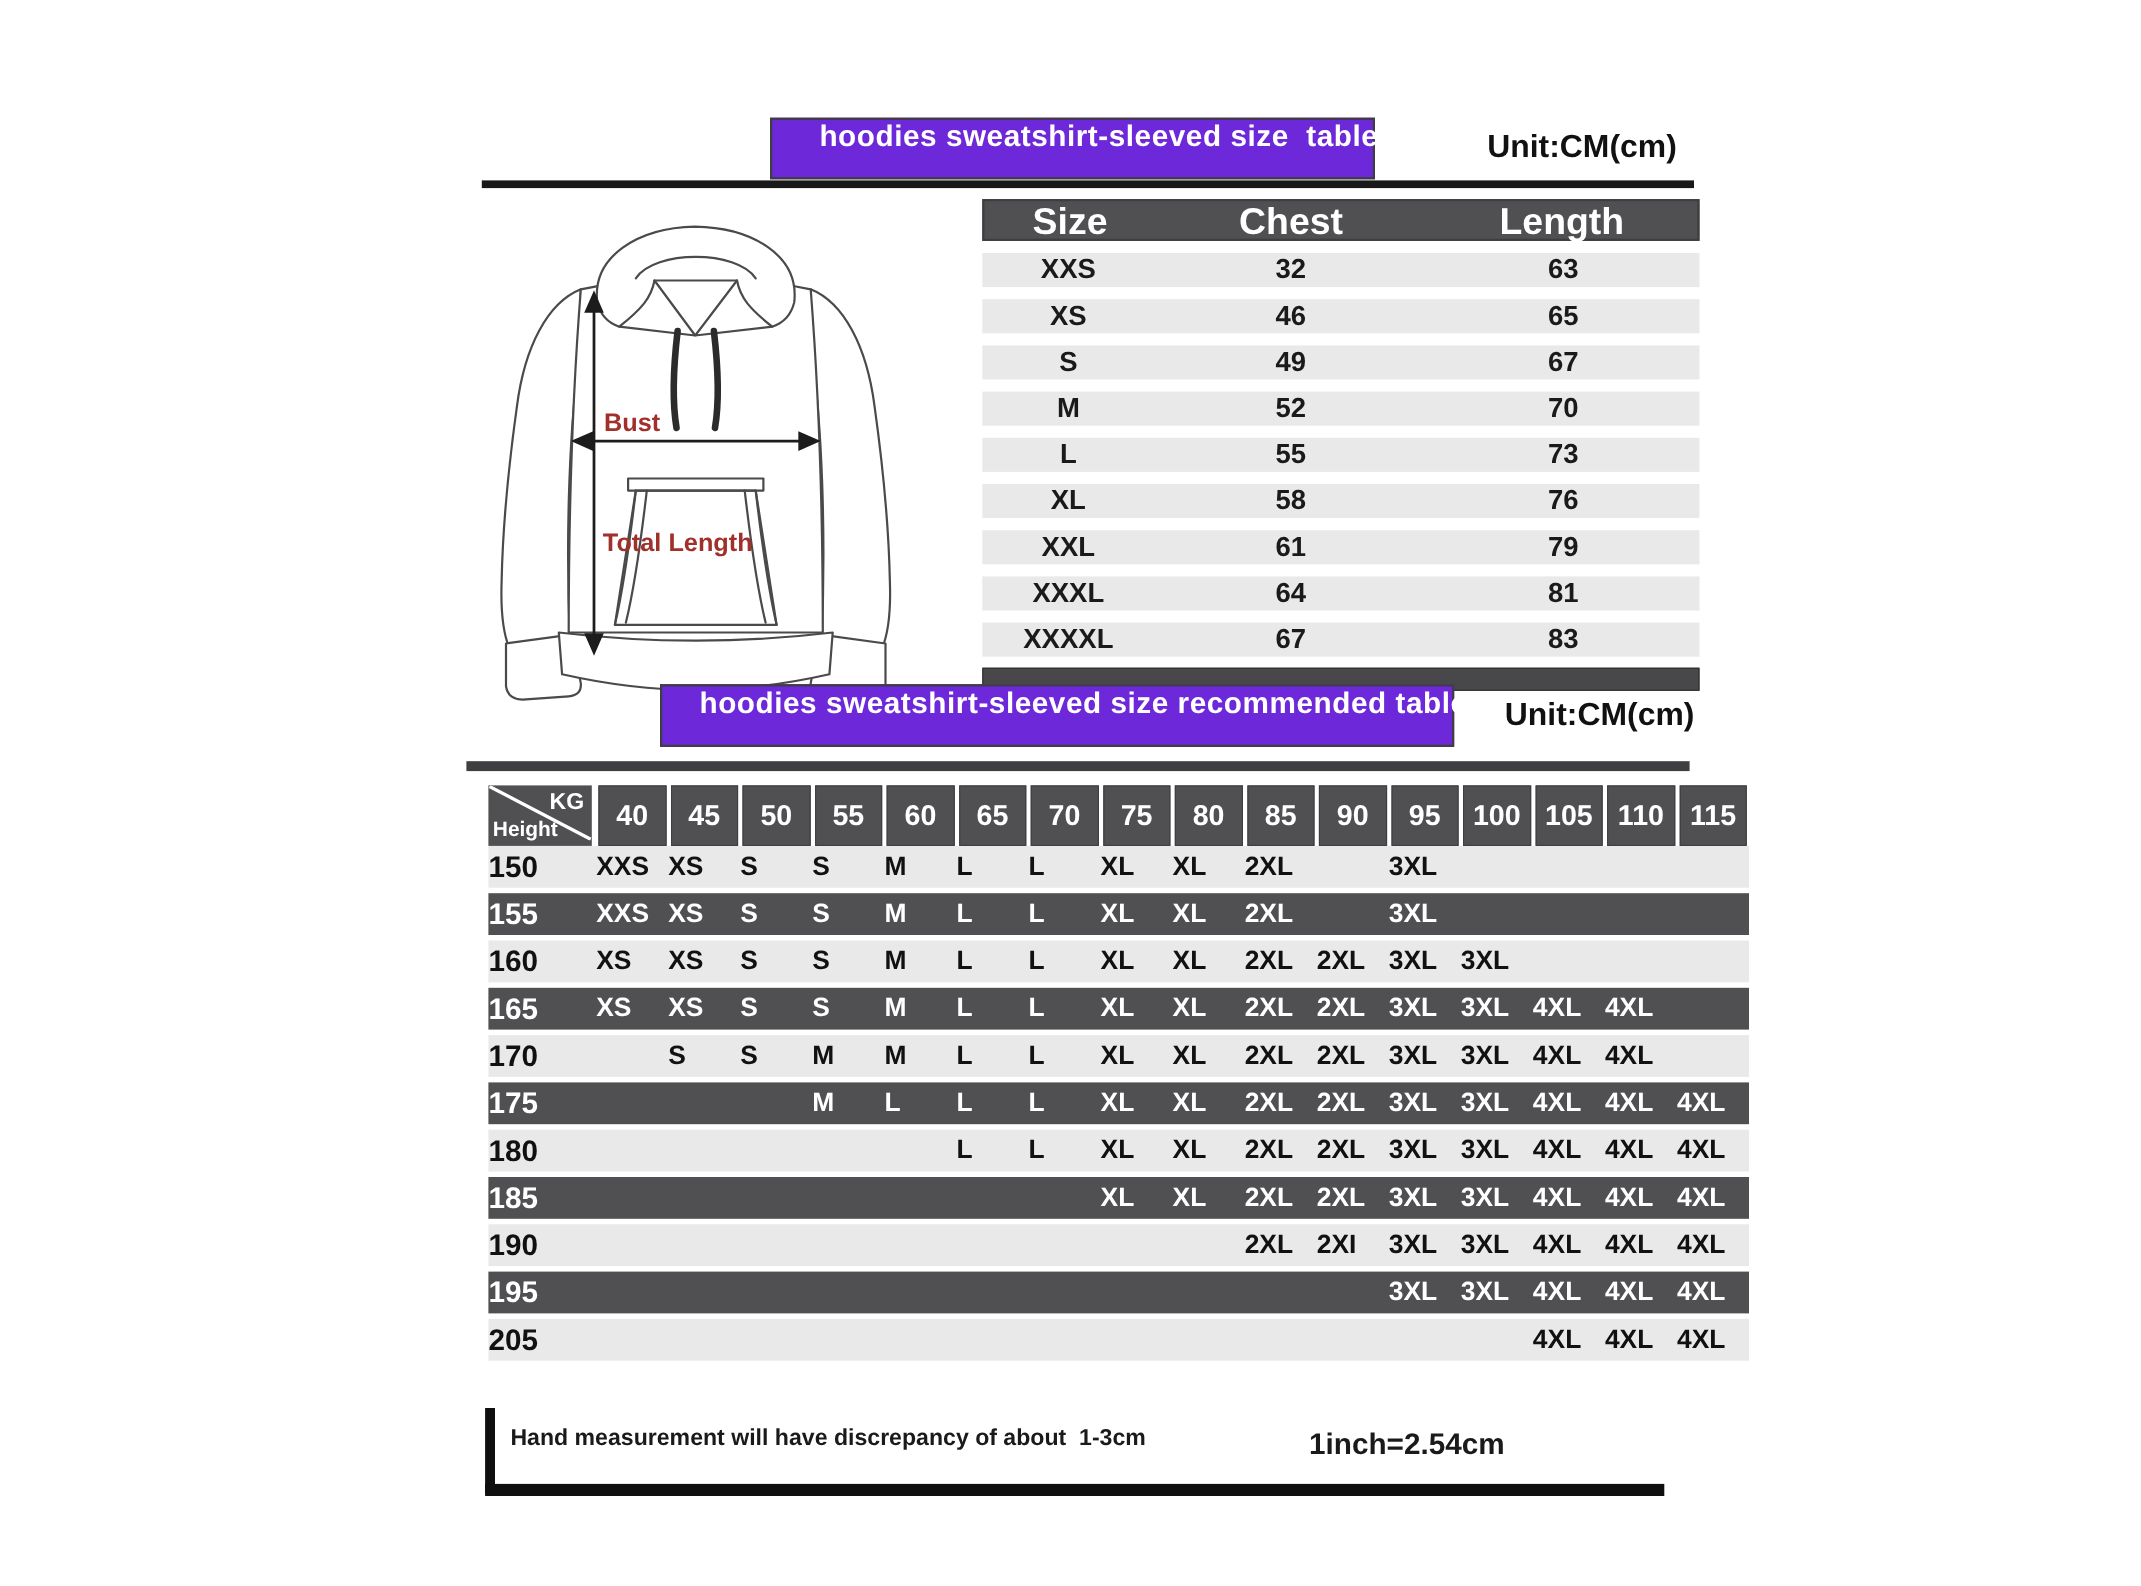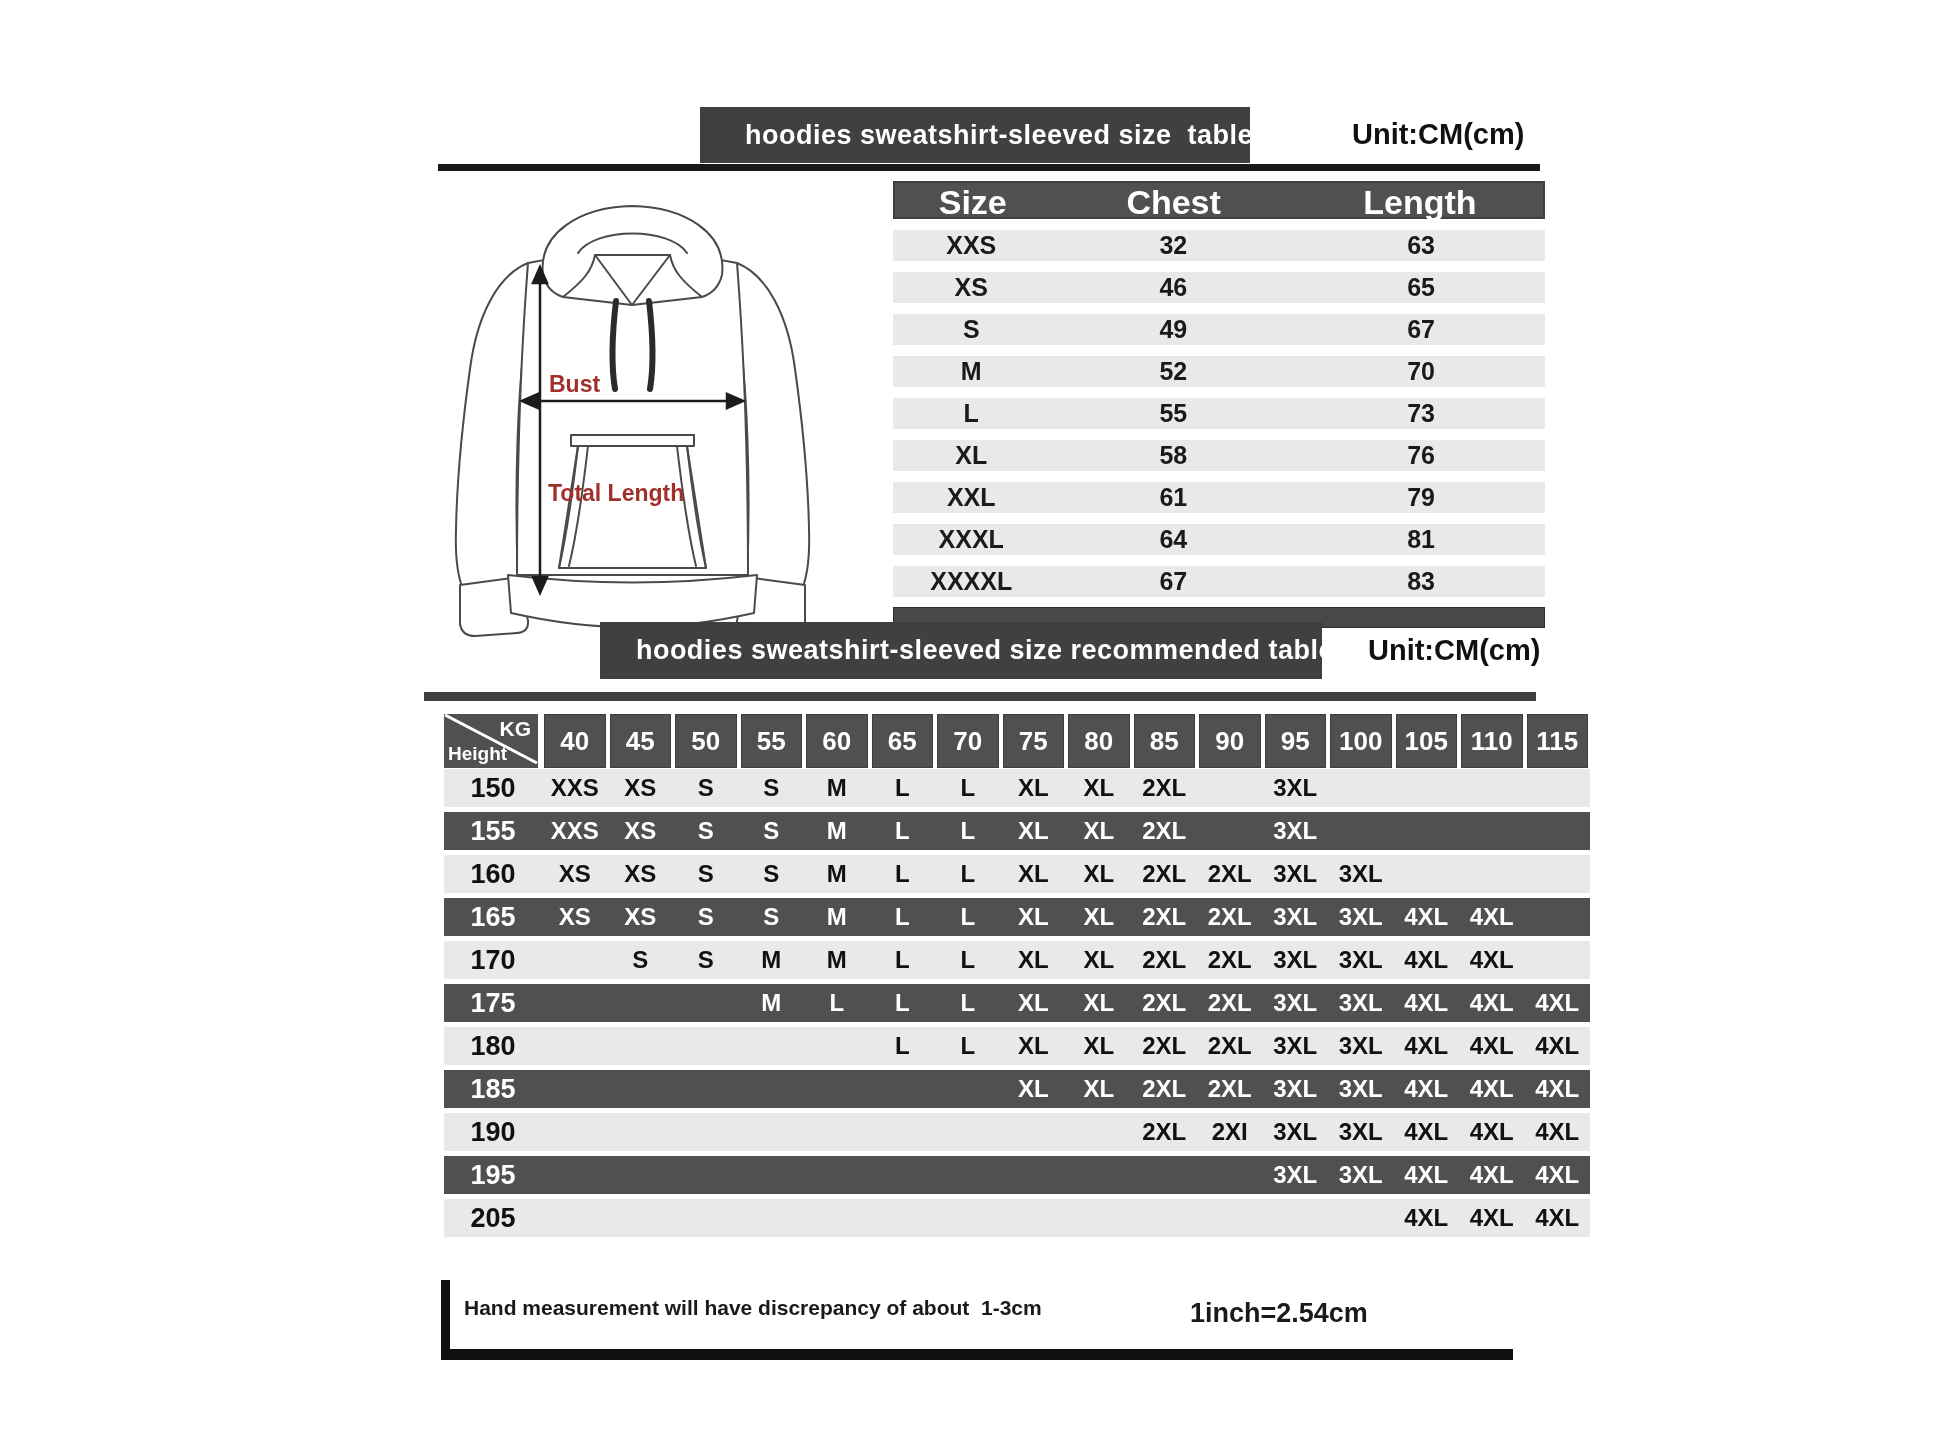--- a/index.html
+++ b/index.html
@@ -1,22 +1,22 @@
 <!DOCTYPE html>
 <html><head>
 <meta charset="utf-8">
 <style>
   html,body{margin:0;padding:0;background:#fff;}
   .canvas{
     position:relative;width:1946px;height:1442px;background:#ffffff;overflow:hidden;
     font-family:"Liberation Sans",sans-serif;font-weight:bold;color:#1a1a1a;
   }
   .title-bar{
-    position:absolute;background:#404040;color:#ffffff;display:flex;
-    align-items:center;justify-content:center;font-size:27px;letter-spacing:.5px;
+    position:absolute;background:#6d28d9;color:#ffffff;display:flex;
+    justify-content:center;font-size:27px;letter-spacing:.5px;
     border:2px solid #3e3e40;box-sizing:border-box;padding-left:48px;
   }
   .title-bar span{white-space:pre;}
   .unit-label{position:absolute;font-size:29px;color:#111;white-space:pre;}
   .rule{position:absolute;}
   .rule1{left:438px;top:164px;width:1102px;height:7px;background:#191919;}
   .rule2{left:424px;top:692px;width:1112px;height:9px;background:#3f3f41;}
 
   
   .size-table{position:absolute;left:893px;top:181px;width:652px;}
@@ -32,21 +32,21 @@
   .matrix{position:absolute;left:424px;top:714px;width:1146px;padding-left:20px;}
   .m-header,.m-row{display:grid;grid-template-columns:98px repeat(16,1fr);}
   .m-header{height:50px;}
   .m-corner{position:relative;background:#505052;margin-right:4px;}
   .m-corner .kg{position:absolute;top:3px;right:7px;color:#fff;font-size:21px;}
   .m-corner .hg{position:absolute;bottom:3px;left:4px;color:#fff;font-size:19px;}
   .m-hcell{
     background:#505052;color:#fff;font-size:26px;display:flex;align-items:center;
     justify-content:center;margin:0 2px;border:1px solid #3e3e40;box-sizing:border-box;
   }
-  .m-row{height:38px;margin-top:5px;align-items:center;text-align:center;font-size:24px;}
+  .m-row{height:38px;margin-top:5px;align-items:center;font-size:24px;}
   .m-row.light{background:#e9e9ea;color:#111;}
   .m-row.dark{background:#505052;color:#ffffff;}
   .m-height{font-size:27px;}
   .m-cell{overflow:visible;white-space:nowrap;}
 
   
   .note-vbar{position:absolute;left:441px;top:1280px;width:9px;height:78px;background:#0f0f0f;}
   .note-hbar{position:absolute;left:441px;top:1349px;width:1072px;height:11px;background:#0f0f0f;}
   .note-text{position:absolute;left:464px;top:1296px;font-size:21px;white-space:pre;}
   .conv-text{position:absolute;left:1190px;top:1298px;font-size:27px;white-space:pre;}

